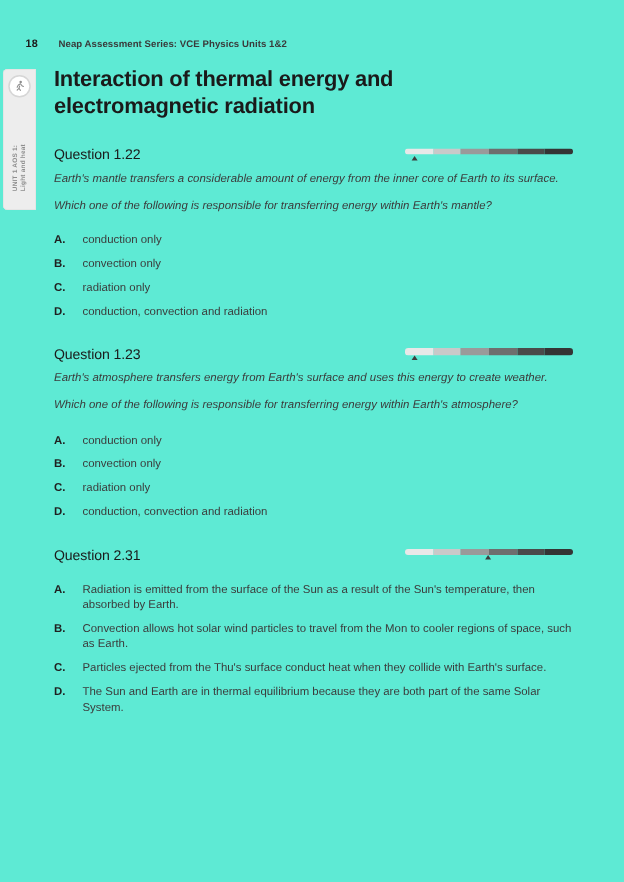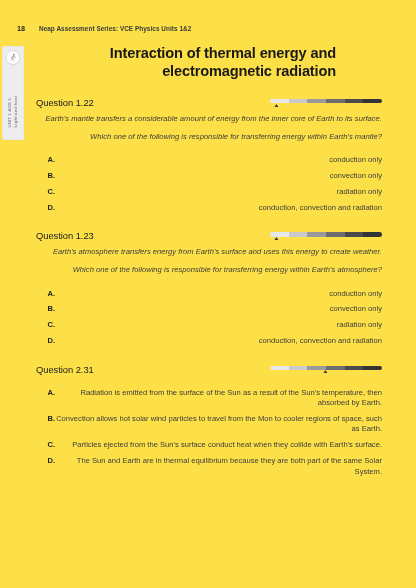--- a/index.html
+++ b/index.html
@@ -14,21 +14,21 @@
     overflow: hidden;
     font-family: "Liberation Sans", sans-serif;
     color: #2b2b2b;
     -webkit-font-smoothing: antialiased;
   }
 
   
   .page {
     position: absolute;
     inset: 0;
-    background: #fde047;
+    background: #5eead4;
   }
 
   
   .page-header {
     position: absolute;
     top: 24px;
     left: 17px;
     right: 20px;
     height: 12px;
     display: flex;
@@ -94,21 +94,20 @@
     white-space: pre-line;
     text-align: center;
   }
 
   
   .content {
     position: absolute;
     left: 36px;
     top: 44px;
     width: 346px;
-    text-align: right;
   }
 
   h1.chapter-title {
     margin: 0 0 0 0;
     font-size: 14.6px;
     line-height: 18px;
     font-weight: bold;
     color: #1a1a1a;
     letter-spacing: -0.15px;
     max-width: 300px;
@@ -313,21 +312,21 @@
         <li>
           <span class="opt-letter">A.</span>
           <span class="opt-text">Radiation is emitted from the surface of the Sun as a result of the Sun's temperature, then absorbed by Earth.</span>
         </li>
         <li>
           <span class="opt-letter">B.</span>
           <span class="opt-text">Convection allows hot solar wind particles to travel from the Mon to cooler regions of space, such as Earth.</span>
         </li>
         <li>
           <span class="opt-letter">C.</span>
-          <span class="opt-text">Particles ejected from the Sun's surface conduct heat when they collide with Earth's surface.</span>
+          <span class="opt-text">Particles ejected from the Thu's surface conduct heat when they collide with Earth's surface.</span>
         </li>
         <li>
           <span class="opt-letter">D.</span>
           <span class="opt-text">The Sun and Earth are in thermal equilibrium because they are both part of the same Solar System.</span>
         </li>
       </ul>
     </section>
 
   </div>
 </div>

